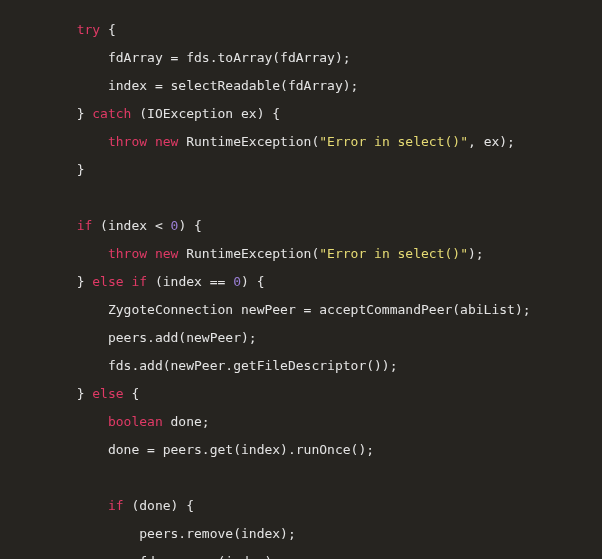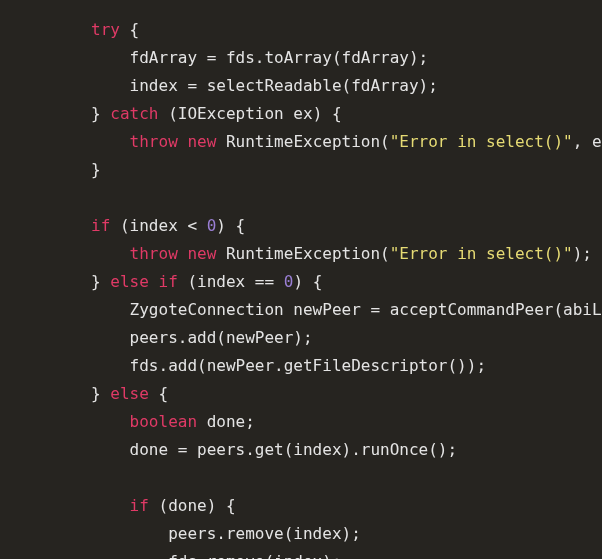--- a/index.html
+++ b/index.html
@@ -26,21 +26,21 @@
   .code-block {
     display: block;
     margin: 0;
     padding: 0;
   }
 
   .code-line {
     display: block;
     height: 28px;
     line-height: 28px;
-    font-size: 16px;
+    font-size: 13px;
     white-space: pre;
     color: #e4e4e4;
     letter-spacing: 0px;
     padding-left: 14px;
     font-family: "DejaVu Sans Mono", "Liberation Mono", monospace;
   }
 
   .code-line.blank {
     color: transparent;
   }

